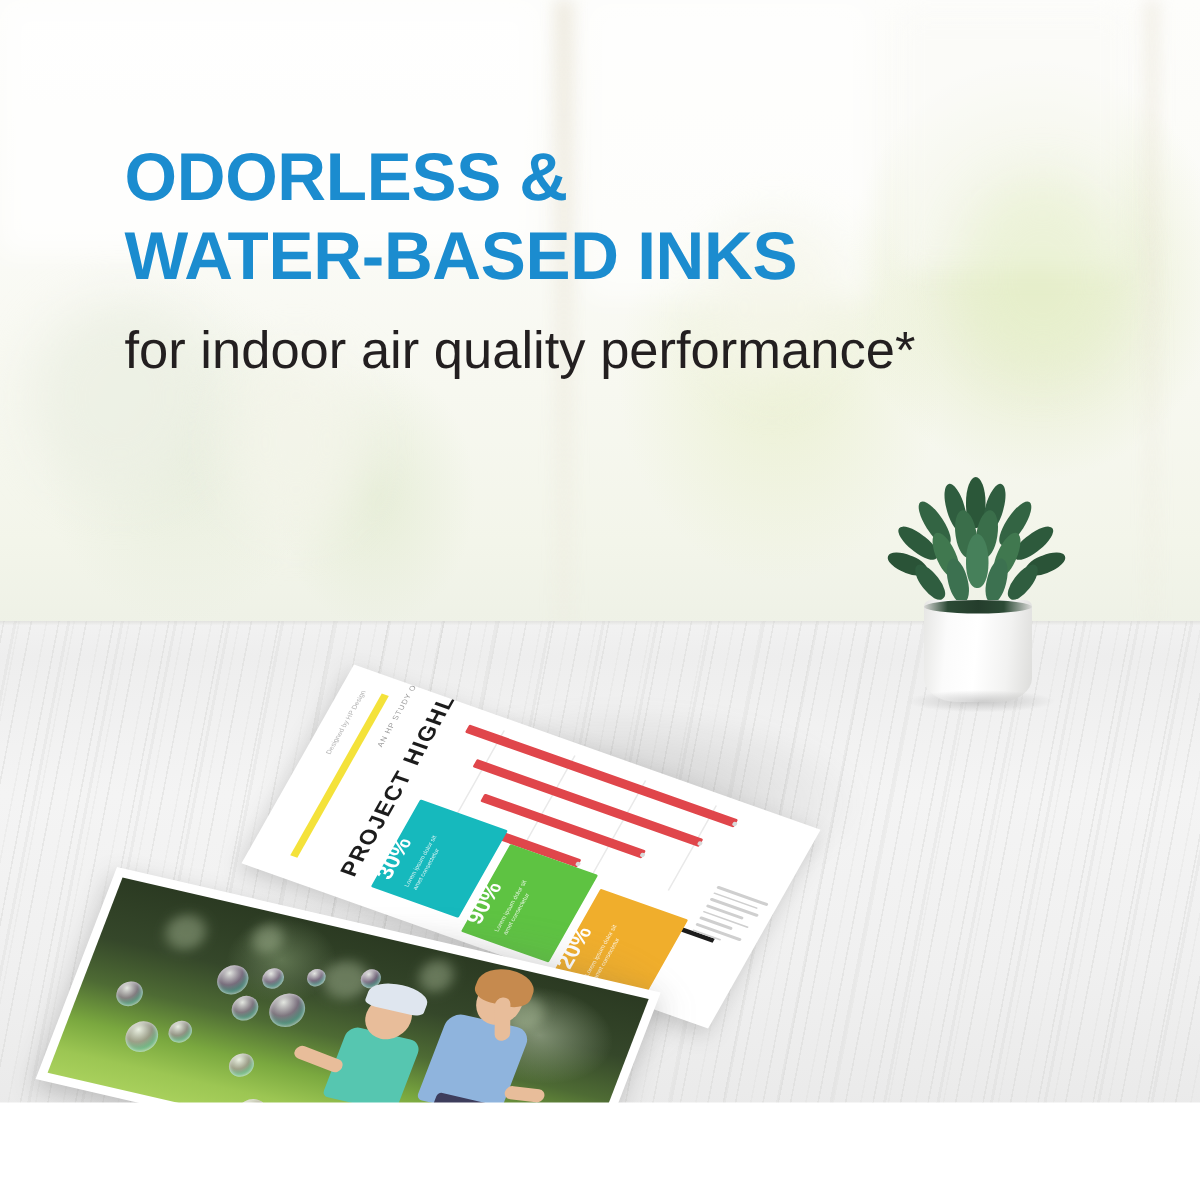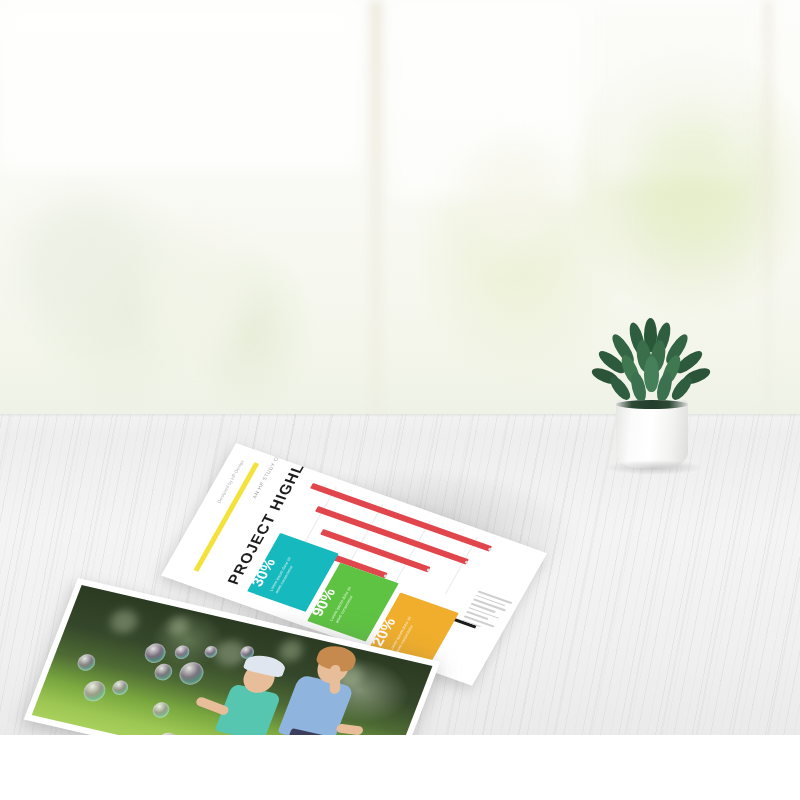--- a/index.html
+++ b/index.html
@@ -169,20 +169,25 @@
   <div class="blob b2"></div>
   <div class="blob b3"></div>
   <div class="blob b4"></div>
 
   <div class="desk"></div>
   <div class="desk-edge"></div>
   <div class="grain"></div>
   <div class="grain2"></div>
   <div class="desk-vig"></div>
 
+  <div class="headline">
+    <div>ODORLESS &amp;</div>
+    <div>WATER-BASED INKS</div>
+  </div>
+  <div class="subhead">for indoor air quality performance*</div>
 
   <div class="plant">
     <div class="leaves">
       <div class="leaf" style="left:48px;top:2px;width:13px;height:34px;transform:rotate(0deg);background:#2b5739;"></div>
       <div class="leaf" style="left:35px;top:6px;width:12px;height:33px;transform:rotate(-16deg);background:#2f5d3f;"></div>
       <div class="leaf" style="left:61px;top:6px;width:12px;height:33px;transform:rotate(16deg);background:#2f5d3f;"></div>
       <div class="leaf" style="left:21px;top:16px;width:12px;height:34px;transform:rotate(-33deg);background:#336443;"></div>
       <div class="leaf" style="left:75px;top:16px;width:12px;height:34px;transform:rotate(33deg);background:#336443;"></div>
       <div class="leaf" style="left:10px;top:30px;width:12px;height:32px;transform:rotate(-52deg);background:#2d5a3c;"></div>
       <div class="leaf" style="left:87px;top:30px;width:12px;height:32px;transform:rotate(52deg);background:#2d5a3c;"></div>

